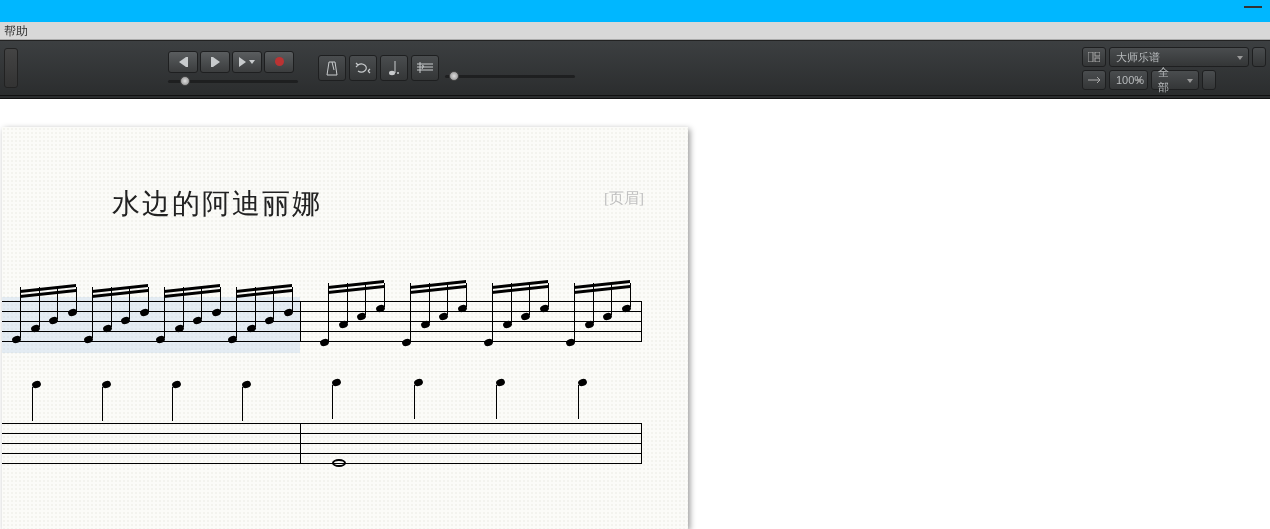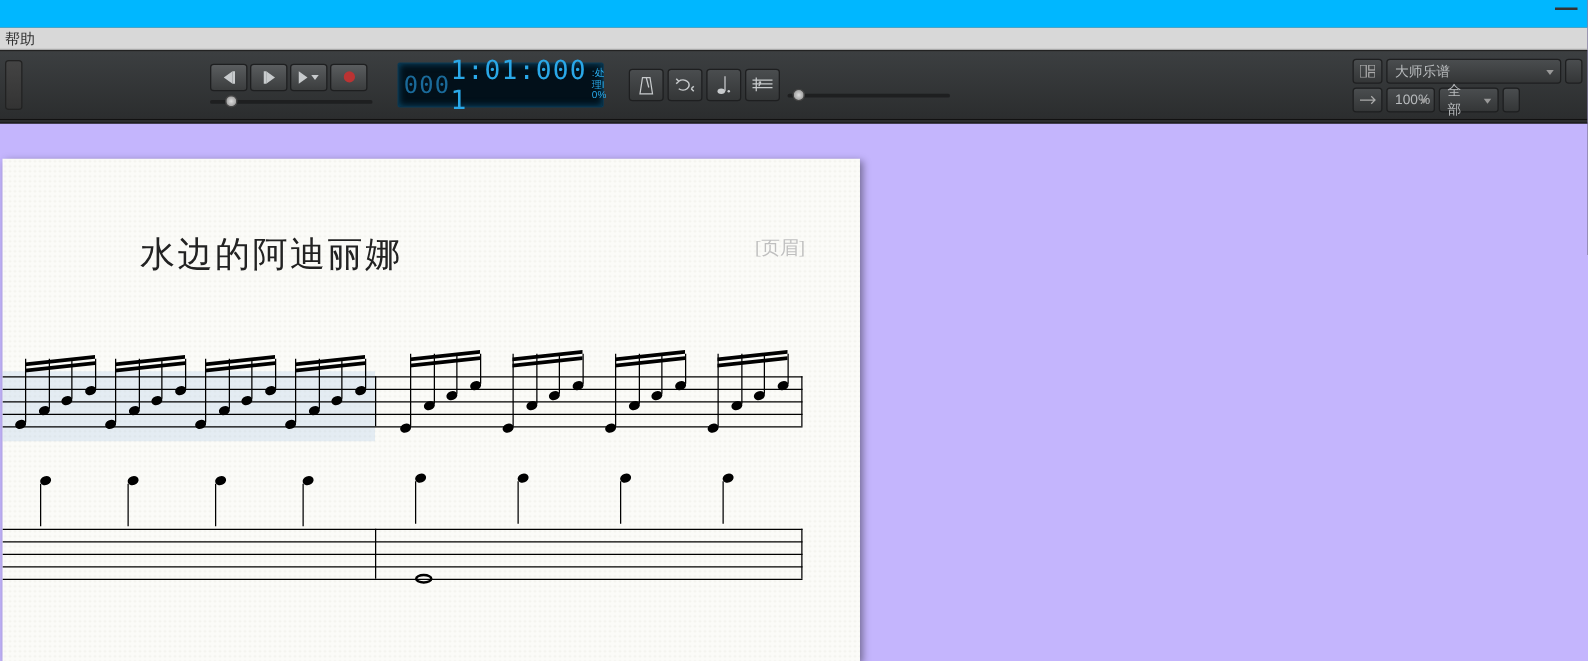--- a/index.html
+++ b/index.html
@@ -41,21 +41,21 @@
   .right-row { display:flex; gap:3px; align-items:center; }
   .sqbtn { width:24px; height:20px; background:linear-gradient(#4a4d4f,#343637); border:1px solid #1e1f20; border-radius:3px; display:flex;align-items:center;justify-content:center; color:#aaa; font-size:10px;}
   .dropdown { height:20px; background:linear-gradient(#4a4d4f,#343637); border:1px solid #1e1f20; border-radius:3px; color:#b8bbbd; font-size:11px; display:flex; align-items:center; padding:0 31px 0 6px; position:relative; }
   .dropdown::after { content:""; position:absolute; right:5px; top:8px; width:0;height:0;border-left:3px solid transparent;border-right:3px solid transparent;border-top:4px solid #999; }
   .dropdown.wide { width:140px; }
   .dropdown.med { width:32px; }
   .dropdown.sm { width:48px; }
 
   .toolbar-bottom-line { height:3px; background:#2b2d2e; border-bottom:1px solid #111; }
 
-  .workspace { position:relative; height:430px; background:#c4b5fd; }
+  .workspace { position:relative; height:430px; background:#ffffff; }
   .page { position:absolute; left:2px; top:28px; width:686px; height:402px; background:#fbfbf8; box-shadow: 2px 2px 6px rgba(0,0,0,.4); background-image: radial-gradient(#f3f3ee 1px, transparent 1px); background-size: 4px 4px; overflow:hidden; }
 
   .score-title { position:absolute; left:110px; top:58px; font-size:28px; color:#222; font-family: "SimSun","宋体",serif; letter-spacing:2px; }
   .header-ph { position:absolute; right:44px; top:62px; font-size:15px; color:#bfbfbf; font-family:"SimSun",serif; }
   .credits { position:absolute; right:40px; top:122px; text-align:left; font-size:13px; color:#444; font-family:"SimSun",serif; line-height:1.4; }
 
   .staff-area { position:absolute; left:0; top:174px; width:640px; }
   .staff { position:relative; height:40px; }
   .staff .line { position:absolute; left:0; right:0; height:1px; background:#000; }
   .barline { position:absolute; top:0; width:1px; height:40px; background:#000; }
@@ -99,28 +99,20 @@
       <div class="tbtn">
           <div class="dot"></div>
         </div>
     </div>
     <div class="slider-row">
       <div class="slider-track"></div>
       <div class="slider-thumb"></div>
     </div>
   </div>
 
-  <div class="timecode">
-    <span class="dim">000</span>
-    <span class="bright">1:01:000  1</span>
-    <div class="side">
-      <span>:处理I</span>
-      <span>0%</span>
-    </div>
-  </div>
 
   <div class="tool-group2">
     <div class="ibtn">
       <svg width="14" height="16" viewBox="0 0 14 16">
           <path d="M4 2 L10 2 L12 15 L2 15 Z M7 2 L9 10" stroke="#c8cbcd" stroke-width="1" fill="none"></path>
         </svg>
     </div>
     <div class="ibtn">
       <svg width="16" height="14" viewBox="0 0 16 14">
           <path d="M3 4 A5 4 0 1 1 3 10 M3 4 L1 2 M3 4 L1 6 M13 10 L15 8 M13 10 L15 12" stroke="#c8cbcd" stroke-width="1.2" fill="none"></path>

